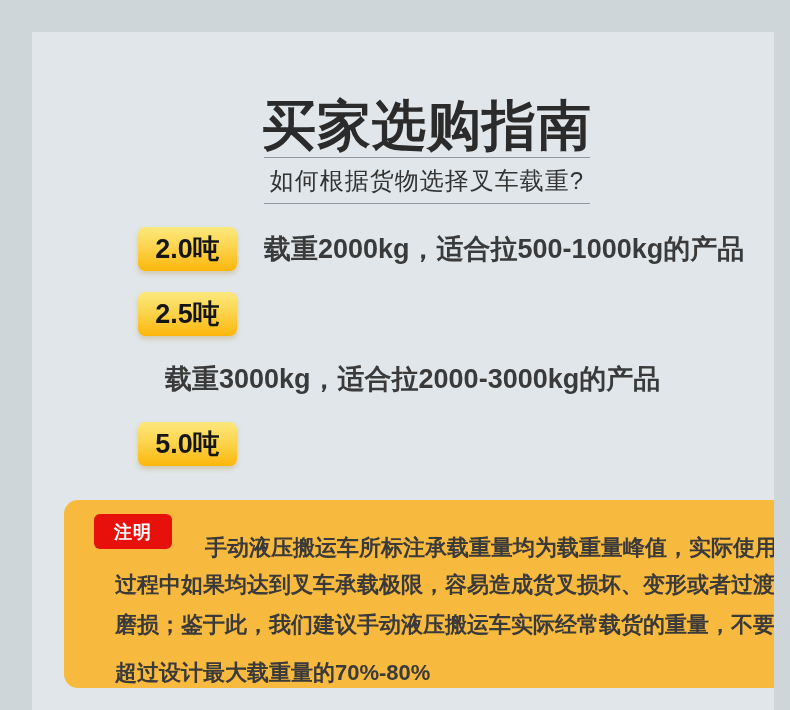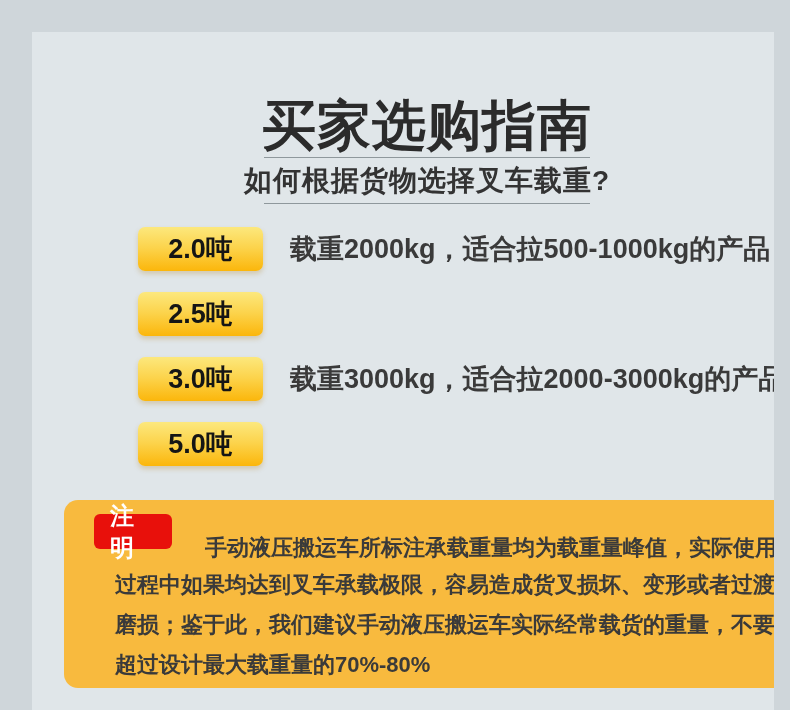--- a/index.html
+++ b/index.html
@@ -32,33 +32,33 @@
     letter-spacing:1px;
     color:var(--title-text);
   }
   .subtitle-box{
     position:absolute;top:125px;left:232px;width:326px;height:47px;
     border-top:1px solid var(--divider);
     border-bottom:1px solid var(--divider);
     display:flex;align-items:center;justify-content:center;
   }
   .guide-subtitle{
-    font-size:28px;font-weight:700;
+    font-size:24px;font-weight:400;
     color:#333333;
     letter-spacing:1px;
     white-space:nowrap;
   }
   .capacity-row{
     position:absolute;left:90px;
     display:flex;align-items:center;
     height:44px;
   }
   .row-0{top:195px;} .row-1{top:260px;text-align:right;} .row-2{top:325px;} .row-3{top:390px;gap:28px;}
   .capacity-badge{
-    width:125px;height:44px;
+    width:99px;height:44px;
     border-radius:7px;
     background:linear-gradient(180deg,var(--badge-yellow-top) 0%,#FCD34B 48%,var(--badge-yellow-bottom) 100%);
     box-shadow:0 3px 5px rgba(170,115,0,0.25);
     display:flex;align-items:center;justify-content:center;
     font-size:27px;font-weight:800;
     color:var(--badge-text);
     flex:0 0 auto;
   }
   .capacity-description{
     margin-left:11px;
@@ -71,35 +71,35 @@
     width:725px;height:188px;
     background:var(--note-bg);
     border-radius:14px;
   }
   .note-badge{
     position:absolute;left:30px;top:14px;
     width:78px;height:35px;
     background:var(--note-badge-red);
     border-radius:6px;
     display:flex;align-items:center;justify-content:center;
-    font-size:24px;font-weight:700;
+    font-size:18px;font-weight:700;
     color:var(--note-badge-text);
     letter-spacing:1px;
   }
   .note-line{
     position:absolute;
     font-size:22px;font-weight:700;
     color:var(--body-text);
     white-space:nowrap;
     line-height:30px;
   }
   .note-line-0{left:125px;top:17px;}
   .note-line-1{left:35px;top:54px;}
   .note-line-2{left:35px;top:94px;text-align:right;}
-  .note-line-3{left:35px;top:134px;}
+  .note-line-3{left:35px;top:142px;}
 </style>
 </head>
 <body>
 
 <div class="canvas">
 
   <div class="guide-title">买家选购指南</div>
 
   <div class="subtitle-box">
     <div class="guide-subtitle">如何根据货物选择叉车载重?</div>
@@ -108,21 +108,20 @@
   <div class="capacity-row row-0">
     <div class="capacity-badge">2.0吨</div>
     <div class="capacity-description">载重2000kg，适合拉500-1000kg的产品</div>
   </div>
 
   <div class="capacity-row row-1">
     <div class="capacity-badge">2.5吨</div>
   </div>
 
   <div class="capacity-row row-2">
-    <div class="capacity-badge">3.0吨</div>
     <div class="capacity-description">载重3000kg，适合拉2000-3000kg的产品</div>
   </div>
 
   <div class="capacity-row row-3">
     <div class="capacity-badge">5.0吨</div>
   </div>
 
   <div class="note-box">
     <div class="note-badge">注明</div>
     <div class="note-line note-line-0">手动液压搬运车所标注承载重量均为载重量峰值，实际使用</div>

